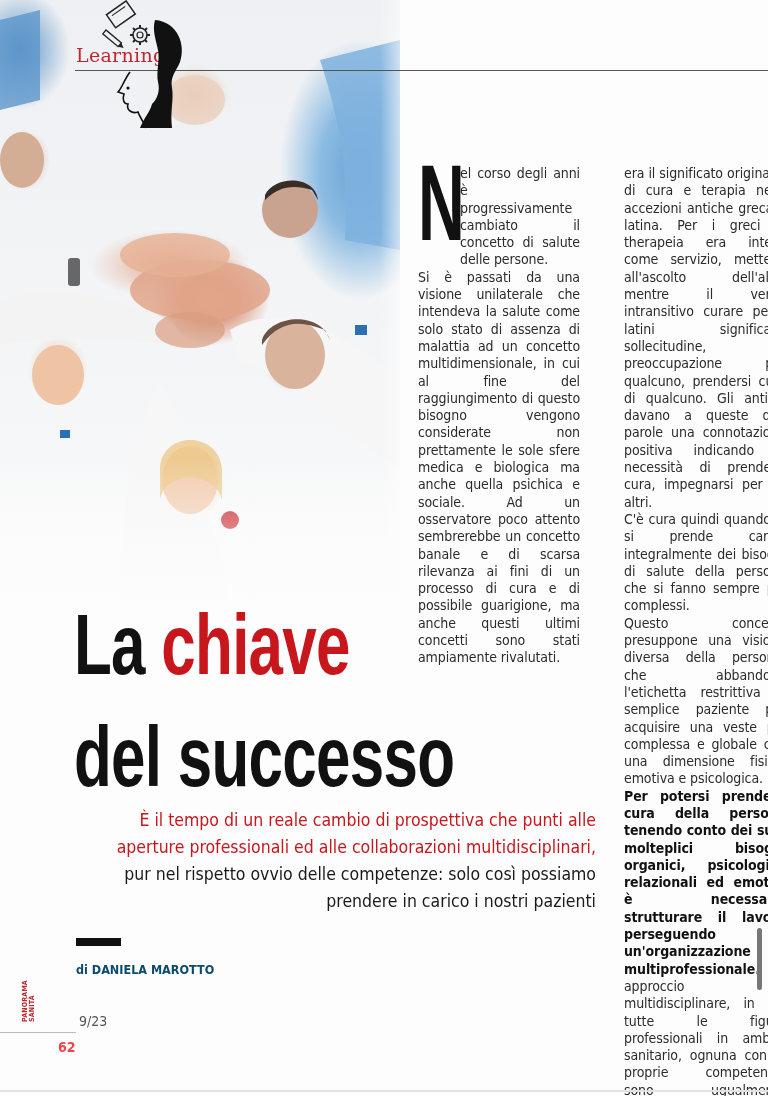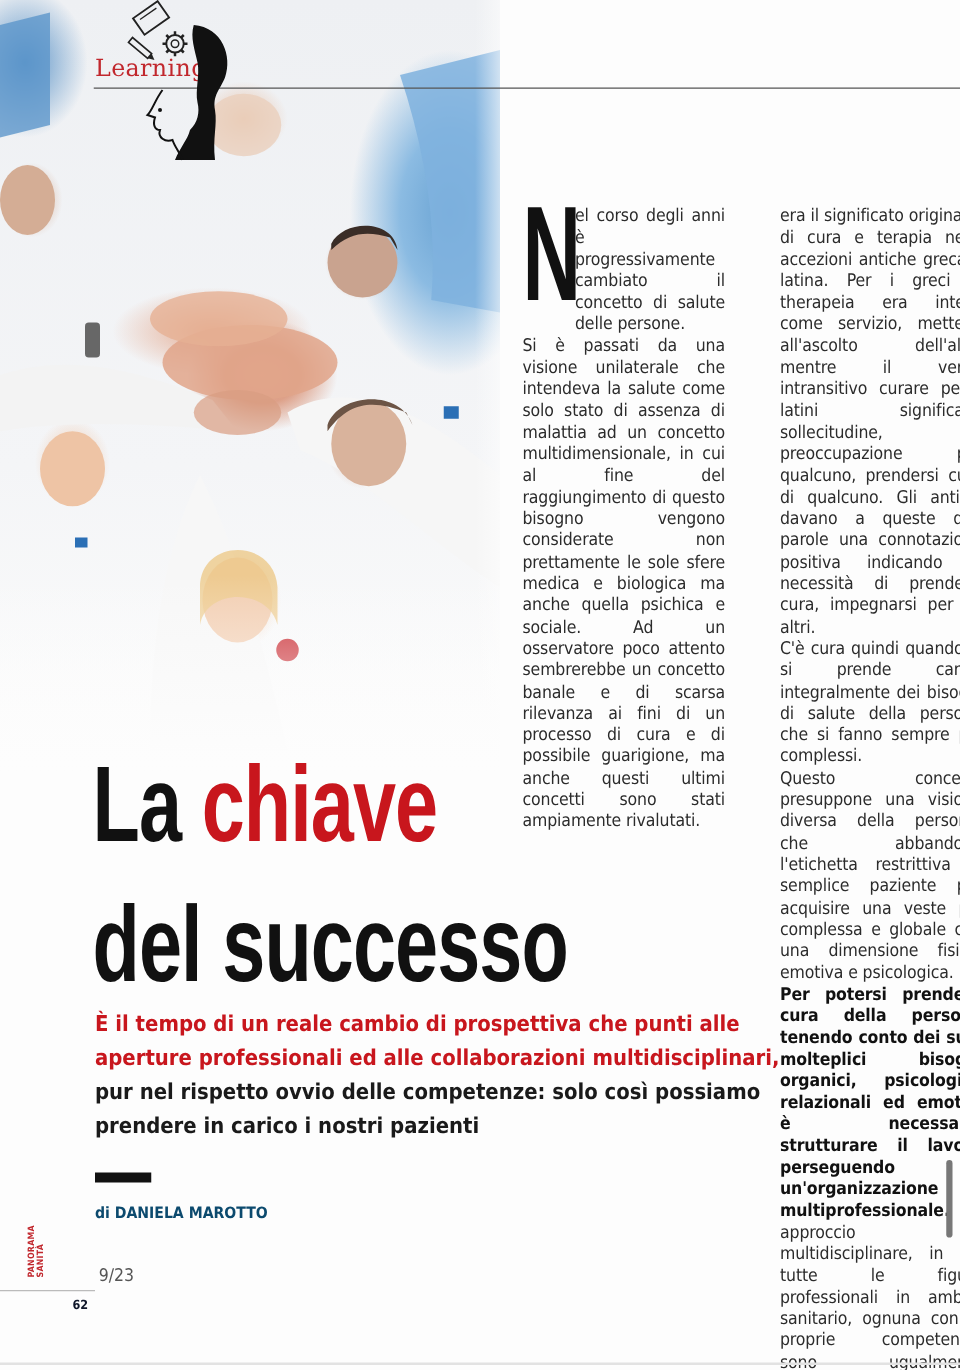--- a/index.html
+++ b/index.html
@@ -57,35 +57,35 @@
   .col b { font-weight:bold; color:#111; }
   .headline {
     position:absolute; left:74px; top:588px;
     font-family:"Liberation Sans", sans-serif; font-weight:bold; color:#111;
     font-size:86px; line-height:112px; letter-spacing:-1px;
     transform:scaleX(0.72); transform-origin:left top; white-space:nowrap;
   }
   .headline .red { color:#c8161d; }
   .standfirst {
     position:absolute; left:76px; top:807px; width:520px;
-    font-family:"DejaVu Sans Condensed","DejaVu Sans", sans-serif; font-weight:bold;
-    font-size:17.5px; line-height:27px; color:#1a1a1a; white-space:nowrap;
+    font-family:"DejaVu Sans Condensed","DejaVu Sans", sans-serif; font-weight:normal;
+    font-size:17.5px; line-height:27px; color:#1a1a1a; white-space:nowrap;text-align:right;
   }
   .standfirst .red { color:#c8161d; }
   .author-bar { position:absolute; left:76px; top:938px; width:45px; height:8px; background:#111; }
   .author {
     position:absolute; left:76px; top:962px; font-weight:bold; font-size:12.5px; color:#0c4a6e;
   }
   .mag-name {
     position:absolute; left:22px; top:1022px; transform:rotate(-90deg); transform-origin:left top;
     font-size:7px; line-height:7px; color:#c1272d; font-weight:bold; letter-spacing:0.2px;
   }
   .mag-issue { position:absolute; left:57px; top:1013px; font-size:14px; color:#555;margin-left:22px; }
   .footer-rule { position:absolute; left:0; top:1032px; width:76px; height:1px; background:#bbb; }
-  .page-num { position:absolute; left:58px; top:1039px; font-size:10px; color:#0f172a; font-weight:bold; }
+  .page-num { position:absolute; left:58px; top:1039px; font-size:14px; color:#ef4444; font-weight:bold; }
   .scrollbar {
     position:absolute; left:757px; top:928px; width:5px; height:62px; background:#777; border-radius:3px;
   }
   .bottom-rule { position:absolute; left:0; top:1090px; width:768px; height:2px; background:#e2e2e2; }
 </style>
 </head>
 <body>
 
 <div class="photo">
   <svg width="400" height="620" style="position:absolute;left:0;top:0">

